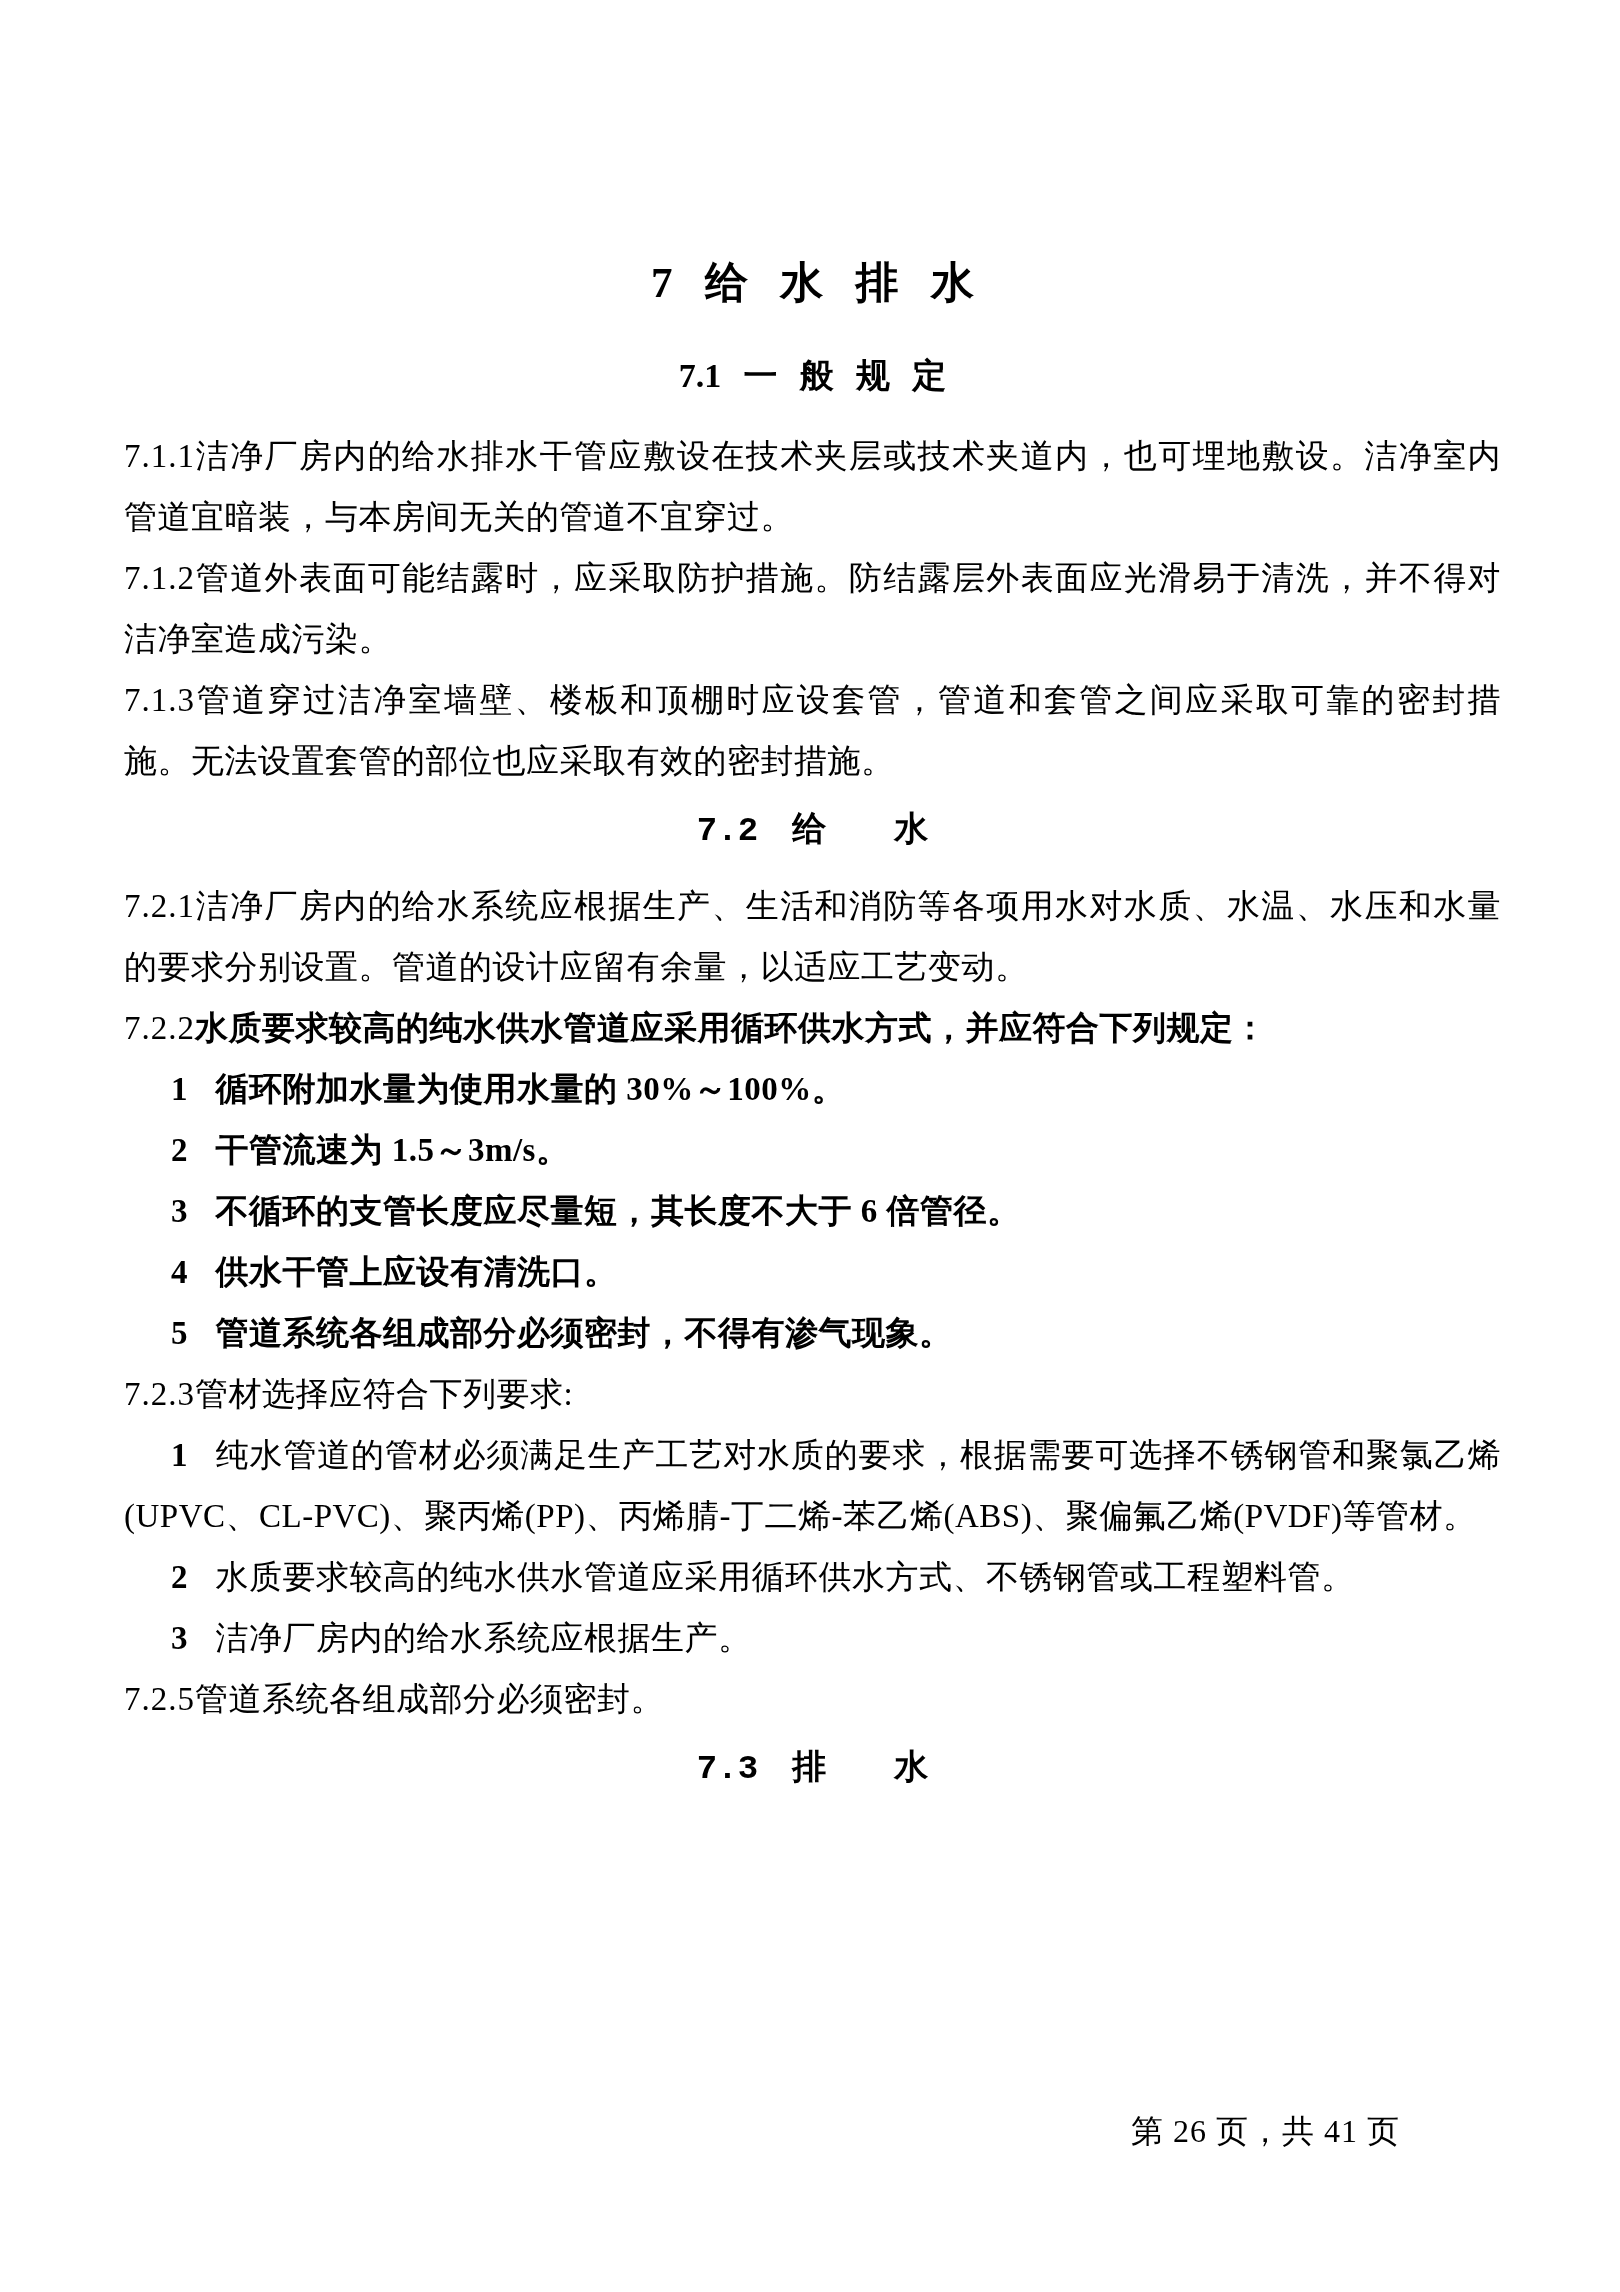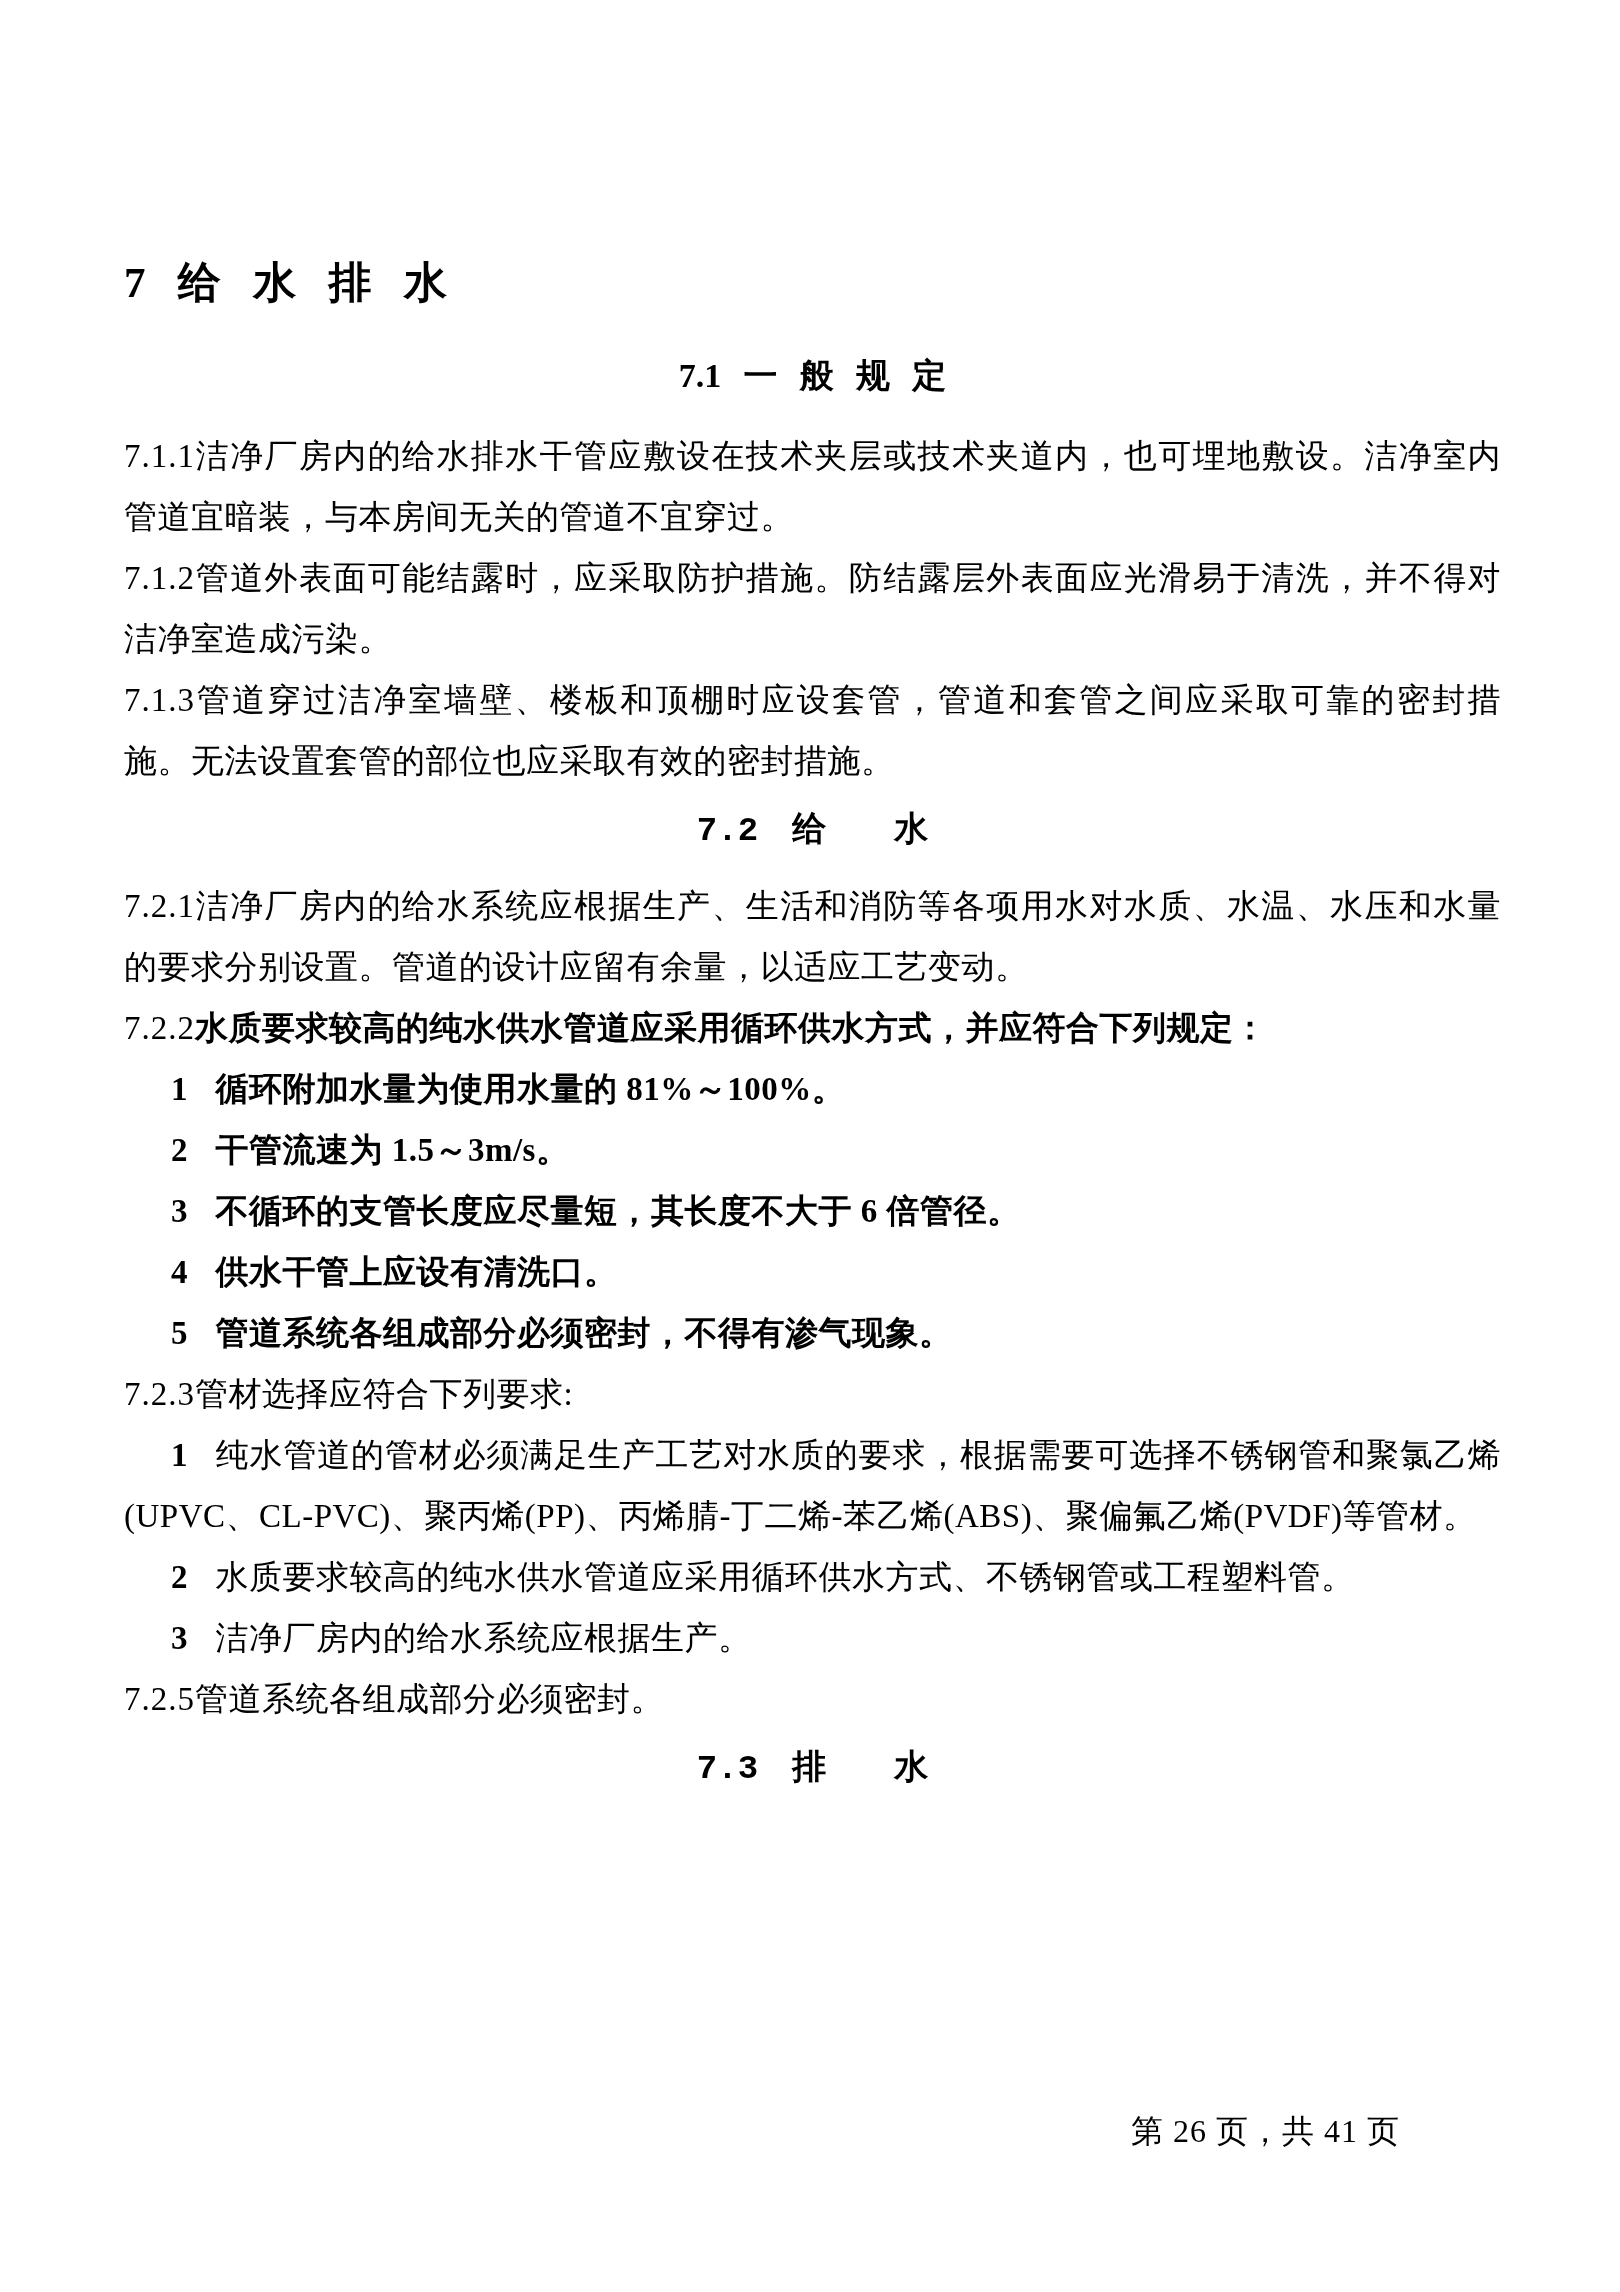--- a/index.html
+++ b/index.html
@@ -9,21 +9,21 @@
     width: 1620px;
     height: 2293px;
     background: #ffffff;
     color: #000000;
     font-family: "Liberation Serif", "DejaVu Serif", serif;
     padding: 257px 119px 0 124px;
     overflow: hidden;
   }
   .chapter-title {
     margin: 0;
-    text-align: left;
+    text-align: center;
     font-size: 43px;
     font-weight: 700;
     line-height: 51px;
     word-spacing: 21.6px;
     white-space: pre;
   }
   .section-title {
     margin: 43px 0 25.5px 0;
     text-align: center;
     font-size: 34px;
@@ -81,21 +81,21 @@
   <p class="clause"><span class="clause-label">7.1.2</span><span class="clause-text">管道外表面可能结露时，应采取防护措施。防结露层外表面应光滑易于清洗，并不得对洁净室造成污染。</span></p>
 
   <p class="clause"><span class="clause-label">7.1.3</span><span class="clause-text">管道穿过洁净室墙壁、楼板和顶棚时应设套管，管道和套管之间应采取可靠的密封措施。无法设置套管的部位也应采取有效的密封措施。</span></p>
 
   <h2 class="section-title mid">7.2 给　　水</h2>
 
   <p class="clause"><span class="clause-label">7.2.1</span><span class="clause-text">洁净厂房内的给水系统应根据生产、生活和消防等各项用水对水质、水温、水压和水量的要求分别设置。管道的设计应留有余量，以适应工艺变动。</span></p>
 
   <p class="clause bold"><span class="clause-label">7.2.2</span><span class="clause-text">水质要求较高的纯水供水管道应采用循环供水方式，并应符合下列规定：</span></p>
 
-  <p class="item bold"><span class="item-num">1</span><span class="item-text">循环附加水量为使用水量的 81%～100%。</span></p>
+  <p class="item bold"><span class="item-num">1</span><span class="item-text">循环附加水量为使用水量的 30%～100%。</span></p>
 
   <p class="item bold"><span class="item-num">2</span><span class="item-text">干管流速为 1.5～3m/s。</span></p>
 
   <p class="item bold"><span class="item-num">3</span><span class="item-text">不循环的支管长度应尽量短，其长度不大于 6 倍管径。</span></p>
 
   <p class="item bold"><span class="item-num">4</span><span class="item-text">供水干管上应设有清洗口。</span></p>
 
   <p class="item bold"><span class="item-num">5</span><span class="item-text">管道系统各组成部分必须密封，不得有渗气现象。</span></p>
 
   <p class="clause"><span class="clause-label">7.2.3</span><span class="clause-text">管材选择应符合下列要求:</span></p>

